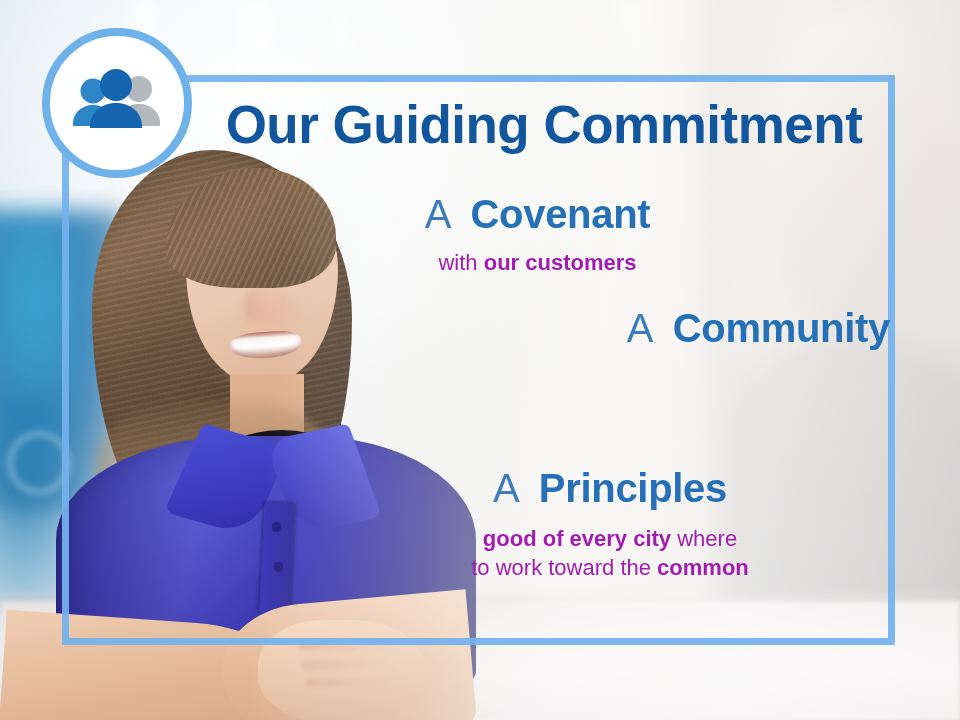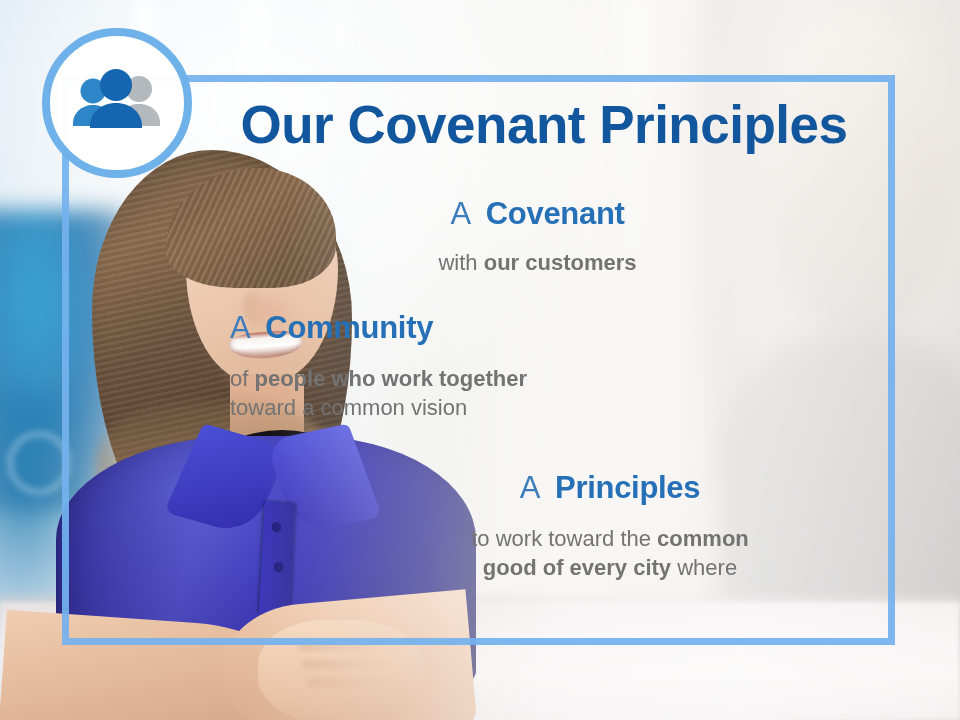--- a/index.html
+++ b/index.html
@@ -563,47 +563,47 @@
     color: #12569E;
     white-space: nowrap;
   }
 
   .principle {
     position: absolute;
     font-family: "Liberation Sans", sans-serif;
     color: #2B77BE;
   }
   .principle .big {
-    font-size: 31px;
+    font-size: 40px;
     line-height: 52px;
     letter-spacing: -0.3px;
     white-space: nowrap;
   }
   .principle .big .art {
     font-weight: 400;
     color: #3d7cbb;
   }
   .principle .big .word {
     font-weight: 700;
     color: #2570B6;
   }
   .principle .sub {
     font-size: 22px;
     line-height: 29px;
     font-weight: 400;
-    color: #737373;
+    color: #a21caf;
     margin-top: 6px;
   }
   .principle .sub b { font-weight: 700; }
 
   
   .p-covenant { left: 215px; top: 188px; width: 645px; text-align: center; }
   .p-covenant .sub { margin-top: 8px; }
 
-  .p-community { left: 230px; top: 302px; width: 660px; text-align: left; }
+  .p-community { left: 230px; top: 302px; width: 660px; text-align: right; }
   .p-community .sub { margin-top: 10px; }
 
   .p-commitment { left: 290px; top: 462px; width: 640px; text-align: center; }
   .p-commitment .sub { margin-top: 10px; }
 
 </style>
 </head>
 <body>
 
 <div class="stage">
@@ -676,47 +676,43 @@
       <path d="M70 36 C82 36 91 44 91 55 L91 58 L49 58 L49 55 C49 44 58 36 70 36 Z" fill="#B4B9BD"></path>
 
       <circle cx="24" cy="23" r="12.5" fill="#2E86C8"></circle>
       <path d="M24 37 C35 37 44 45 44 55 L44 58 L4 58 L4 55 C4 45 13 37 24 37 Z" fill="#2E86C8"></path>
 
       <circle cx="47" cy="17" r="16" fill="#1565B0"></circle>
       <path d="M47 35 C62 35 73 45 73 58 L73 60 L21 60 L21 58 C21 45 32 35 47 35 Z" fill="#1565B0"></path>
     </svg>
   </div>
 
-  <div class="headline">Our Covenant Principles</div>
+  <div class="headline">Our Guiding Commitment</div>
 
   <div class="principle p-covenant">
     <div class="big">
       <span class="art">A</span>
       <span>&nbsp;</span><span class="word">Covenant</span>
     </div>
     <div class="sub">
       <span>with </span><b>our customers</b>
     </div>
   </div>
 
   <div class="principle p-community">
     <div class="big">
       <span class="art">A</span>
       <span>&nbsp;</span><span class="word">Community</span>
     </div>
-    <div class="sub">
-      <div><span>of </span><b>people who work together</b></div>
-      <div>toward a common vision</div>
-    </div>
   </div>
 
   <div class="principle p-commitment">
     <div class="big">
       <span class="art">A</span>
       <span>&nbsp;</span><span class="word">Principles</span>
     </div>
     <div class="sub">
+      <div><b>good of every city</b><span> where</span></div>
       <div><span>to work toward the </span><b>common</b></div>
-      <div><b>good of every city</b><span> where</span></div>
     </div>
   </div>
 
 </div>
 
 </body></html>

